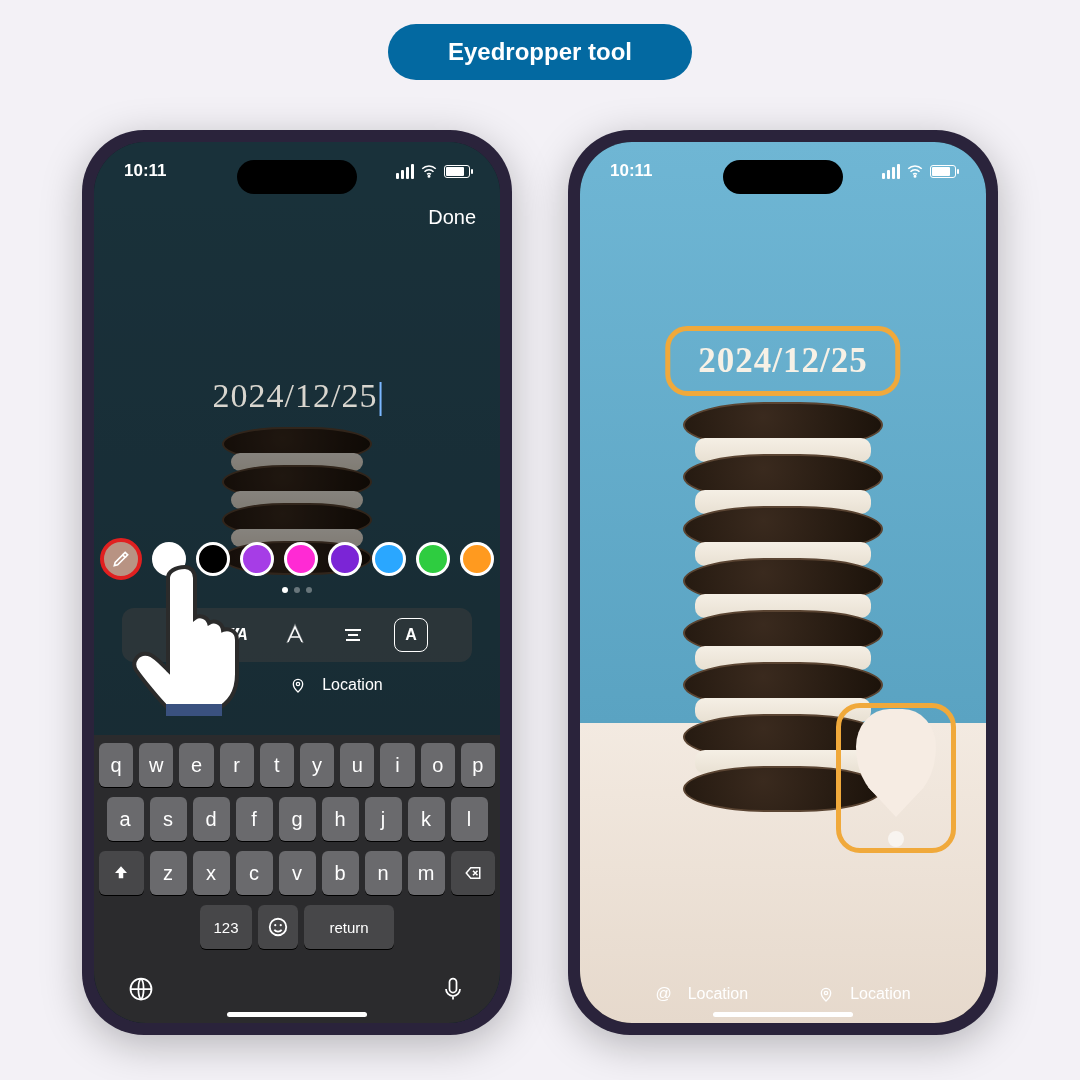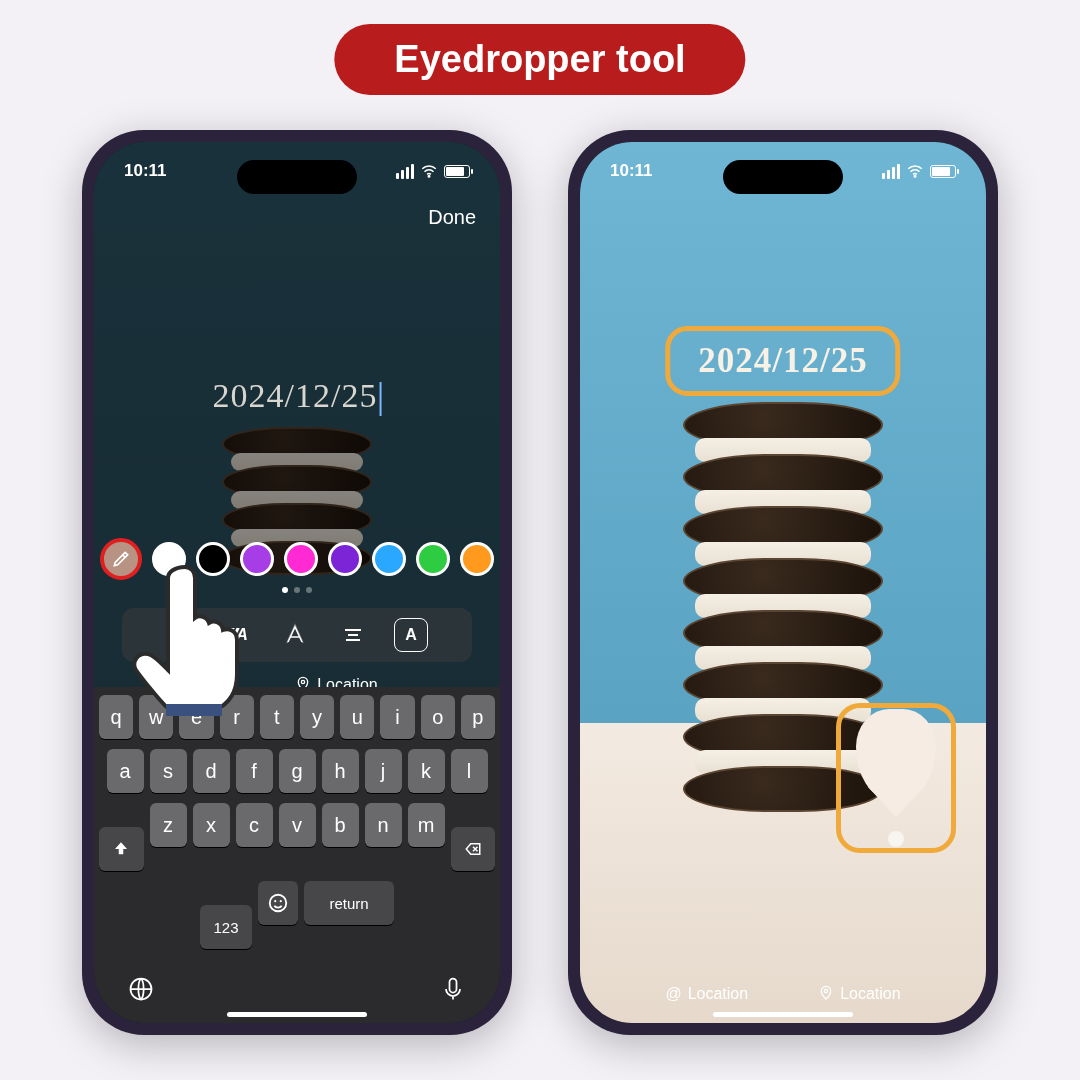--- a/index.html
+++ b/index.html
@@ -1,18 +1,18 @@
 <!DOCTYPE html>
 <html><head>
 <meta charset="utf-8">
 <style>
   * { box-sizing: border-box; margin: 0; padding: 0; }
   body { width: 1080px; height: 1080px; background: #f3f1f6; font-family: -apple-system, Helvetica, Arial, sans-serif; overflow: hidden; }
 
-  .banner { position: absolute; top: 24px; left: 50%; transform: translateX(-50%); background: #b91c1c; color: #fff; font-weight: 700; font-size: 38px; padding: 14px 60px; border-radius: 38px; }
+  .banner { position: absolute; top: 24px; left: 50%; transform: translateX(-50%); background: #0369a1; color: #fff; font-weight: 700; font-size: 24px; padding: 14px 60px; border-radius: 38px; }
 
   .phones { position: absolute; top: 130px; left: 0; right: 0; display: flex; justify-content: center; gap: 56px; }
 
   .phone-frame { width: 430px; height: 905px; background: #2a233b; border-radius: 62px; padding: 12px; position: relative; box-shadow: 0 10px 40px rgba(0,0,0,.25); }
   .phone-inner { width: 100%; height: 100%; border-radius: 52px; overflow: hidden; position: relative; background: #000; }
 
   .notch { position: absolute; top: 18px; left: 50%; transform: translateX(-50%); width: 120px; height: 34px; background: #000; border-radius: 20px; z-index: 50; }
 
   .status-bar { position: absolute; top: 0; left: 0; right: 0; height: 58px; display: flex; justify-content: space-between; align-items: center; padding: 0 30px; color: #fff; z-index: 40; font-weight: 600; font-size: 17px; }
   .status-icons { display: flex; gap: 6px; align-items: center; }
@@ -51,31 +51,31 @@
   .dots span { width:6px; height:6px; border-radius:50%; background:rgba(255,255,255,.35); }
   .dots span.on { background:#fff; }
 
   .font-tools { position:absolute; top: 466px; left: 0; right:0; display:flex; justify-content:center; gap: 24px; align-items:center; background: rgba(60,60,60,.55); padding: 10px 18px; margin: 0 28px; border-radius: 12px; }
   .ftool { width:34px; height:34px; display:flex; align-items:center; justify-content:center; color:#fff; font-size:16px; font-weight:700; border-radius:8px; }
   .ftool svg { width:24px; height:24px; }
   .ftool.box { border:1.5px solid #fff; }
   .colorwheel { width:30px; height:30px; border-radius:50%; background: conic-gradient(red,orange,yellow,lime,cyan,blue,magenta,red); border:2px solid #fff; }
 
   .tag-row { position:absolute; top: 534px; left:0; right:0; display:flex; justify-content:center; gap: 70px; color:#fff; font-size:16px; }
-  .tag-item { display:flex; align-items:flex-start; gap:6px; }
+  .tag-item { display:flex; align-items:flex-end; gap:16px; }
 
   
   .hand-pointer { position:absolute; top: 410px; left: 36px; width: 140px; height: 170px; z-index:10; }
 
   
   .keyboard { position:absolute; bottom:0; left:0; right:0; background:#2b2b2d; padding: 8px 5px 14px; }
   .krow { display:flex; gap:6px; justify-content:center; margin-bottom:10px; }
   .key { flex:1; max-width:37px; height:44px; background:#6a6a6d; color:#fff; border-radius:6px; display:flex; align-items:center; justify-content:center; font-size:20px; box-shadow: 0 1px 0 #000; }
   .key.dark { background:#474749; }
-  .key.wide { max-width:52px;margin-top:24px; }
+  .key.wide { max-width:52px; }
   .key.space { max-width: 190px; flex: 4; }
   .krow.r4 .key { font-size:15px; }
   .kb-bottom { display:flex; justify-content:space-between; padding: 16px 28px 6px; color:#fff; }
   .kb-bottom svg { width:28px; height:28px; }
 
   .home-ind { position:absolute; bottom:6px; left:50%; transform:translateX(-50%); width:140px; height:5px; background:#fff; border-radius:3px; z-index:60; }
 
   
   .p2-bg-sky   { position:absolute; top:0; left:0; right:0; height: 66%; background: linear-gradient(#6fb6d4, #5aa3c2); }
   .p2-bg-floor { position:absolute; bottom:0; left:0; right:0; height: 34%; background: linear-gradient(#f3eae1, #e6d9cc); }

